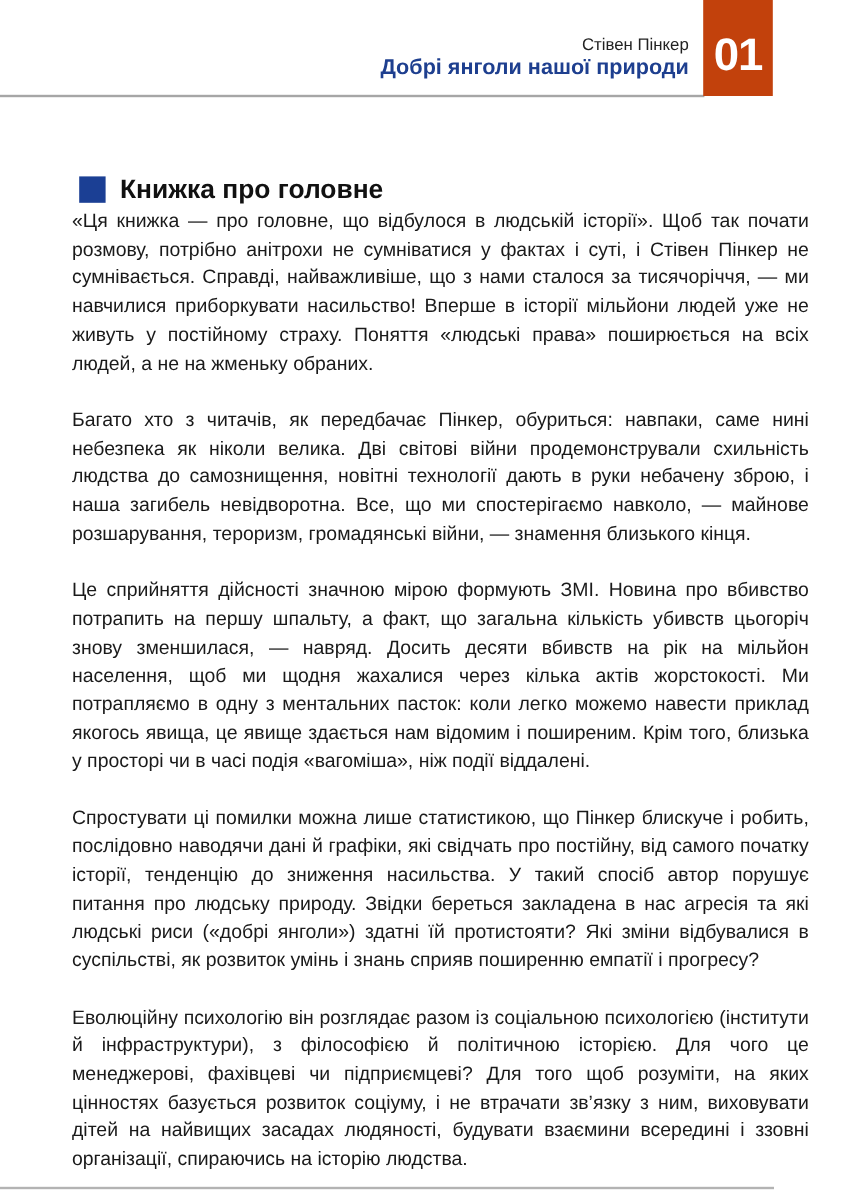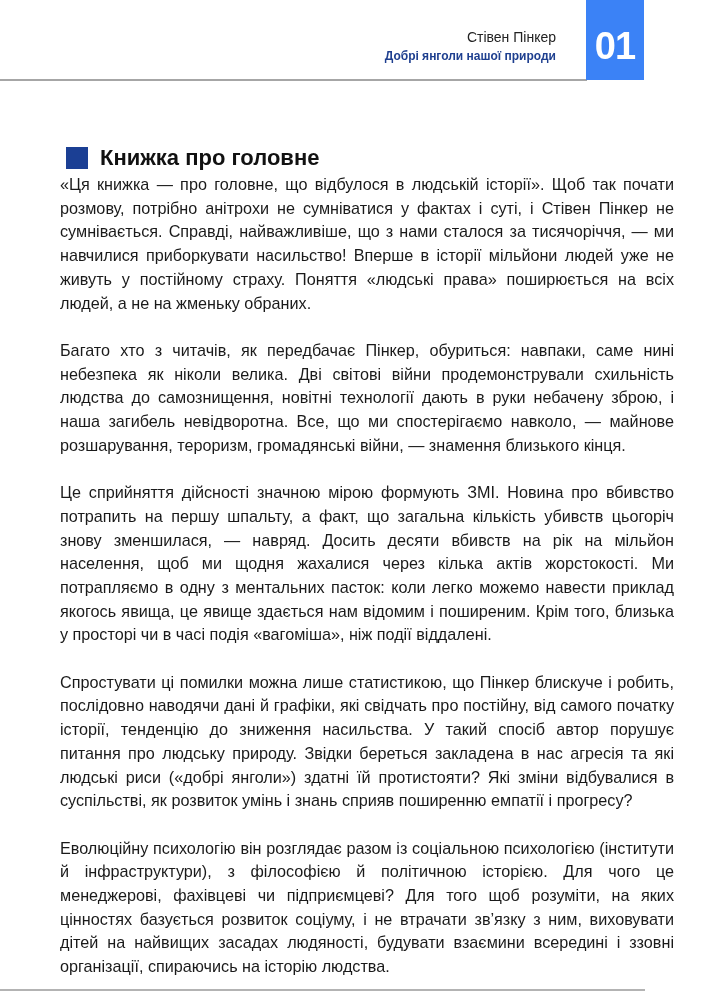--- a/index.html
+++ b/index.html
@@ -1,22 +1,22 @@
 <!DOCTYPE html>
 <html><head>
 <meta charset="utf-8">
 <style>
   html, body { margin: 0; padding: 0; background: #ffffff; }
   body { width: 716px; height: 1000px; position: relative; overflow: hidden;
          font-family: "Liberation Sans", sans-serif; color: #1a1a1a; }
   .header-rule { position: absolute; left: 0; top: 79px; width: 587px; height: 2px; background: #a6a6a6; }
-  .header-text { position: absolute; right: 160px; top: 28px; text-align: right; }
+  .header-text { position: absolute; right: 142px; top: 28px; text-align: right; }
   .header-author { font-size: 14px; color: #222; line-height: 18px; }
-  .header-book { font-size: 12px; font-weight: bold; color: #1e3f8f; line-height: 20px; }
-  .chapter-box { position: absolute; left: 586px; top: 0; width: 58px; height: 80px; background: #3b82f6;
+  .header-book { font-size: 18px; font-weight: bold; color: #1e3f8f; line-height: 20px; }
+  .chapter-box { position: absolute; left: 586px; top: 0; width: 58px; height: 80px; background: #c2410c;
                  color: #fff; font-weight: bold; font-size: 38px; display: flex; align-items: flex-end;
                  justify-content: center; padding-bottom: 12px; box-sizing: border-box; letter-spacing: -1px; }
   .section-title { position: absolute; left: 66px; top: 101px; display: flex; align-items: center; margin-top: 44px; }
   .section-square { width: 22px; height: 22px; background: #1b3f94; margin-right: 12px; }
   .section-text { font-size: 22px; font-weight: bold; color: #111; }
   .content { position: absolute; left: 60px; top: 173px; width: 614px; }
   .para { font-size: 16.2px; line-height: 23.7px; text-align: justify; margin: 0 0 23.7px 0; color: #1a1a1a;
           hyphens: manual; }
   .footer-rule { position: absolute; left: 0; top: 989px; width: 645px; height: 2px; background: #b3b3b3; }
 </style>

